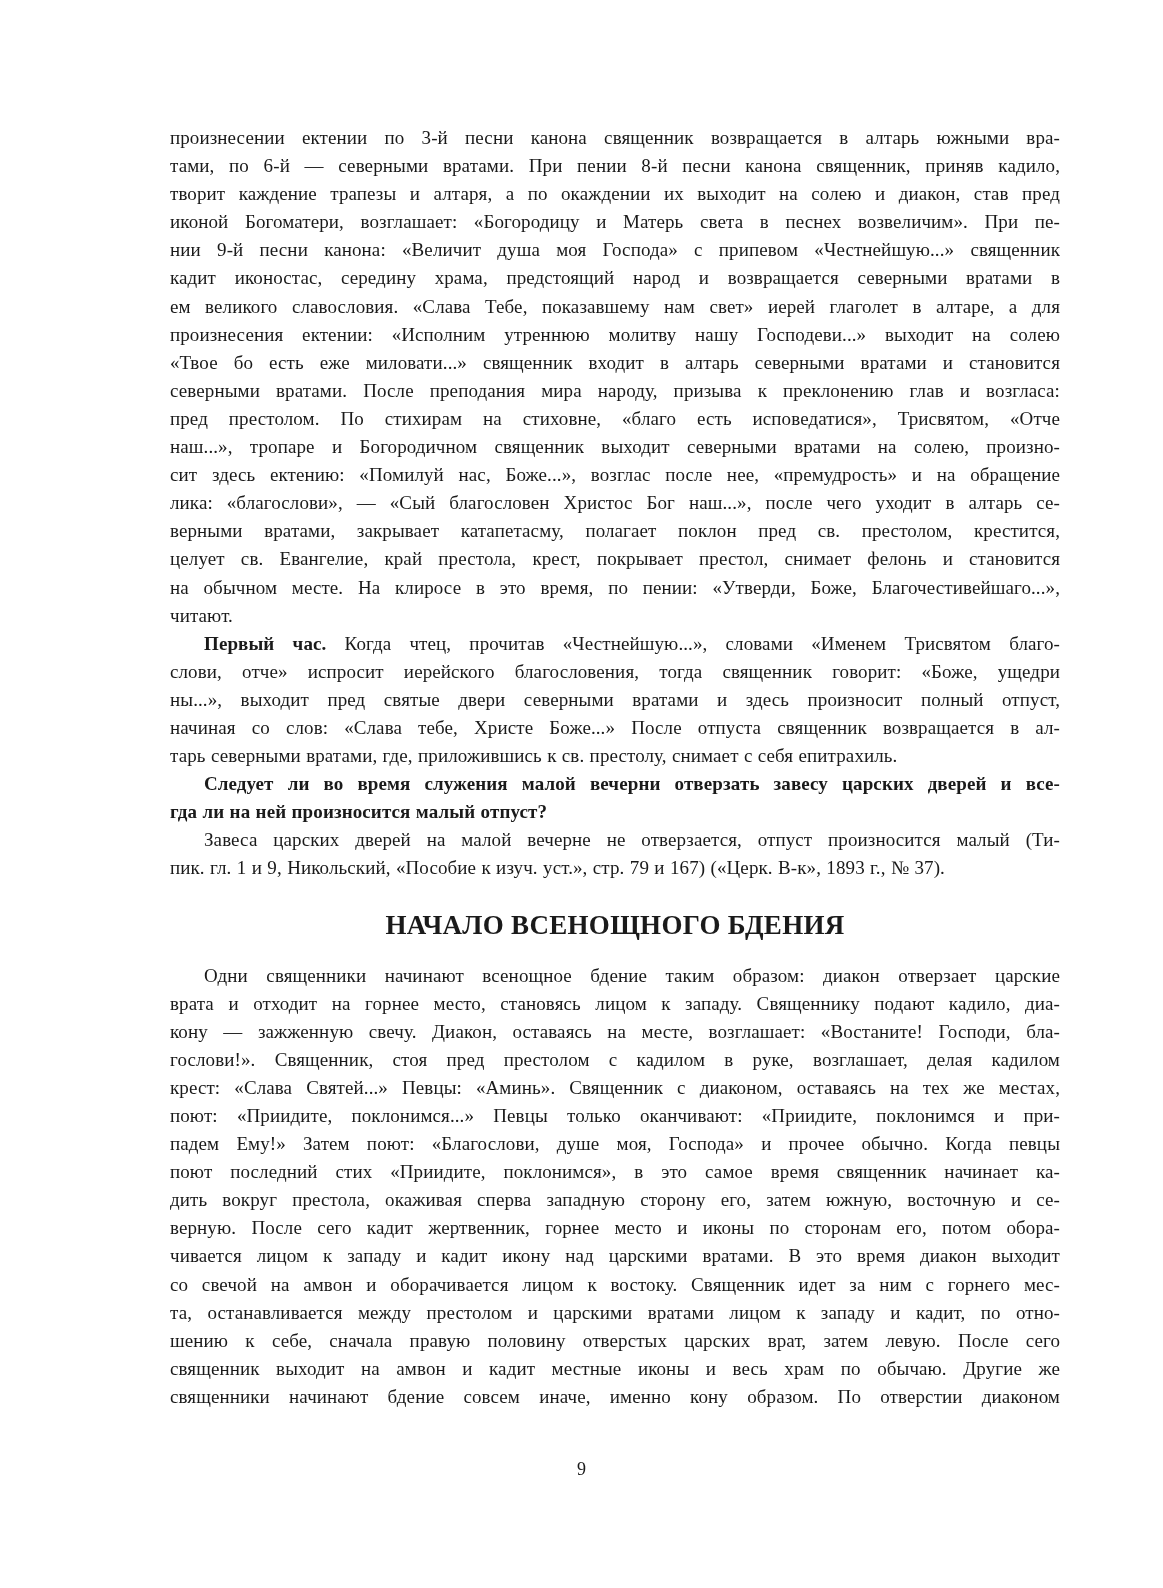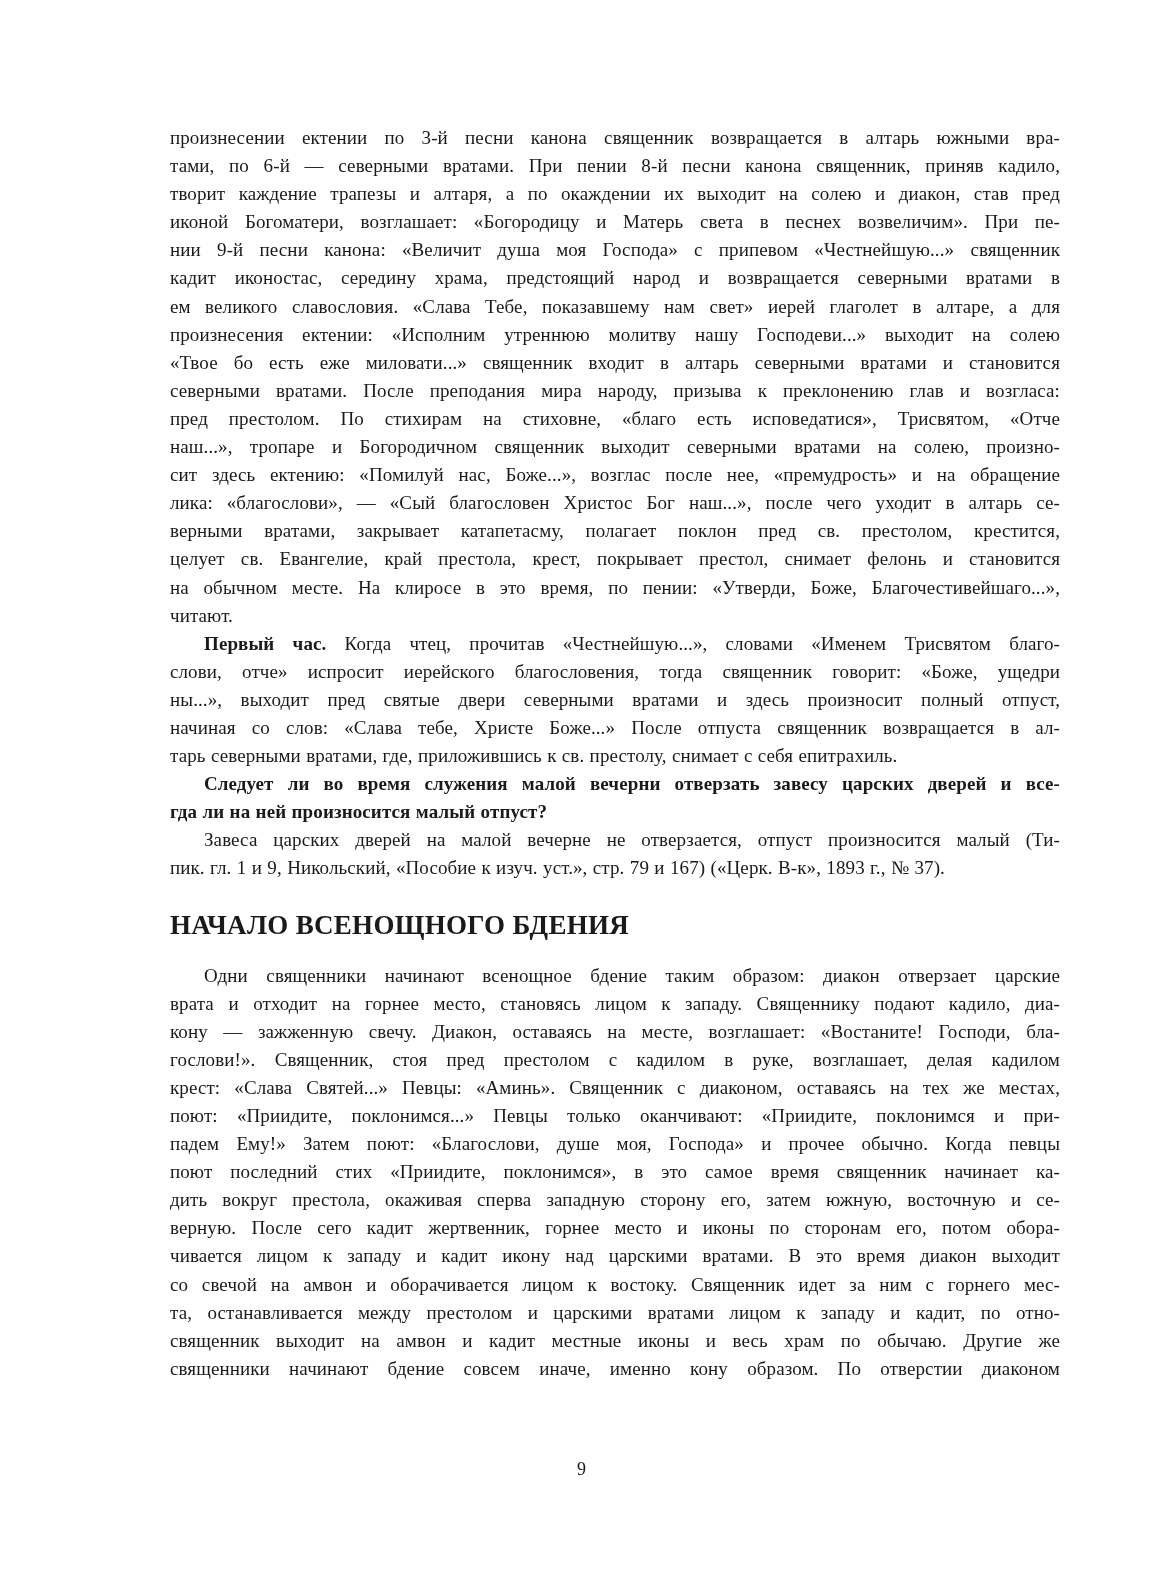--- a/index.html
+++ b/index.html
@@ -48,21 +48,21 @@
     .bi {
       font-weight: bold;
     }
     .it {
       font-style: italic;
     }
     .heading {
       font-family: "Liberation Serif", "DejaVu Serif", serif;
       font-weight: bold;
       font-size: 27px;
-      text-align: left;
+      text-align: center;
       margin: 0;
       letter-spacing: 0.3px;
       height: 30px;
       line-height: 30px;
     }
     .gap-heading-top { height: 27px; }
     .gap-heading-bottom { height: 22px; }
     .page-number {
       position: absolute;
       left: 0;
@@ -131,19 +131,20 @@
     <span class="line">гослови!». Священник, стоя пред престолом с кадилом в руке, возглашает, делая кадилом</span>
     <span class="line">крест: «Слава Святей...» Певцы: «Аминь». Священник с диаконом, оставаясь на тех же местах,</span>
     <span class="line">поют: «Приидите, поклонимся...» Певцы только оканчивают: «Приидите, поклонимся и при-</span>
     <span class="line">падем Ему!» Затем поют: «Благослови, душе моя, Господа» и прочее обычно. Когда певцы</span>
     <span class="line">поют последний стих «Приидите, поклонимся», в это самое время священник начинает ка-</span>
     <span class="line">дить вокруг престола, окаживая сперва западную сторону его, затем южную, восточную и се-</span>
     <span class="line">верную. После сего кадит жертвенник, горнее место и иконы по сторонам его, потом обора-</span>
     <span class="line">чивается лицом к западу и кадит икону над царскими вратами. В это время диакон выходит</span>
     <span class="line">со свечой на амвон и оборачивается лицом к востоку. Священник идет за ним с горнего мес-</span>
     <span class="line">та, останавливается между престолом и царскими вратами лицом к западу и кадит, по отно-</span>
+    <span class="line">шению к себе, сначала правую половину отверстых царских врат, затем левую. После сего</span>
     <span class="line">священник выходит на амвон и кадит местные иконы и весь храм по обычаю. Другие же</span>
     <span class="line">священники начинают бдение совсем иначе, именно кону образом. По отверстии диаконом</span>
   </div>
 
 </div>
 
 <div class="page-number">9</div>
 
 </body></html>

